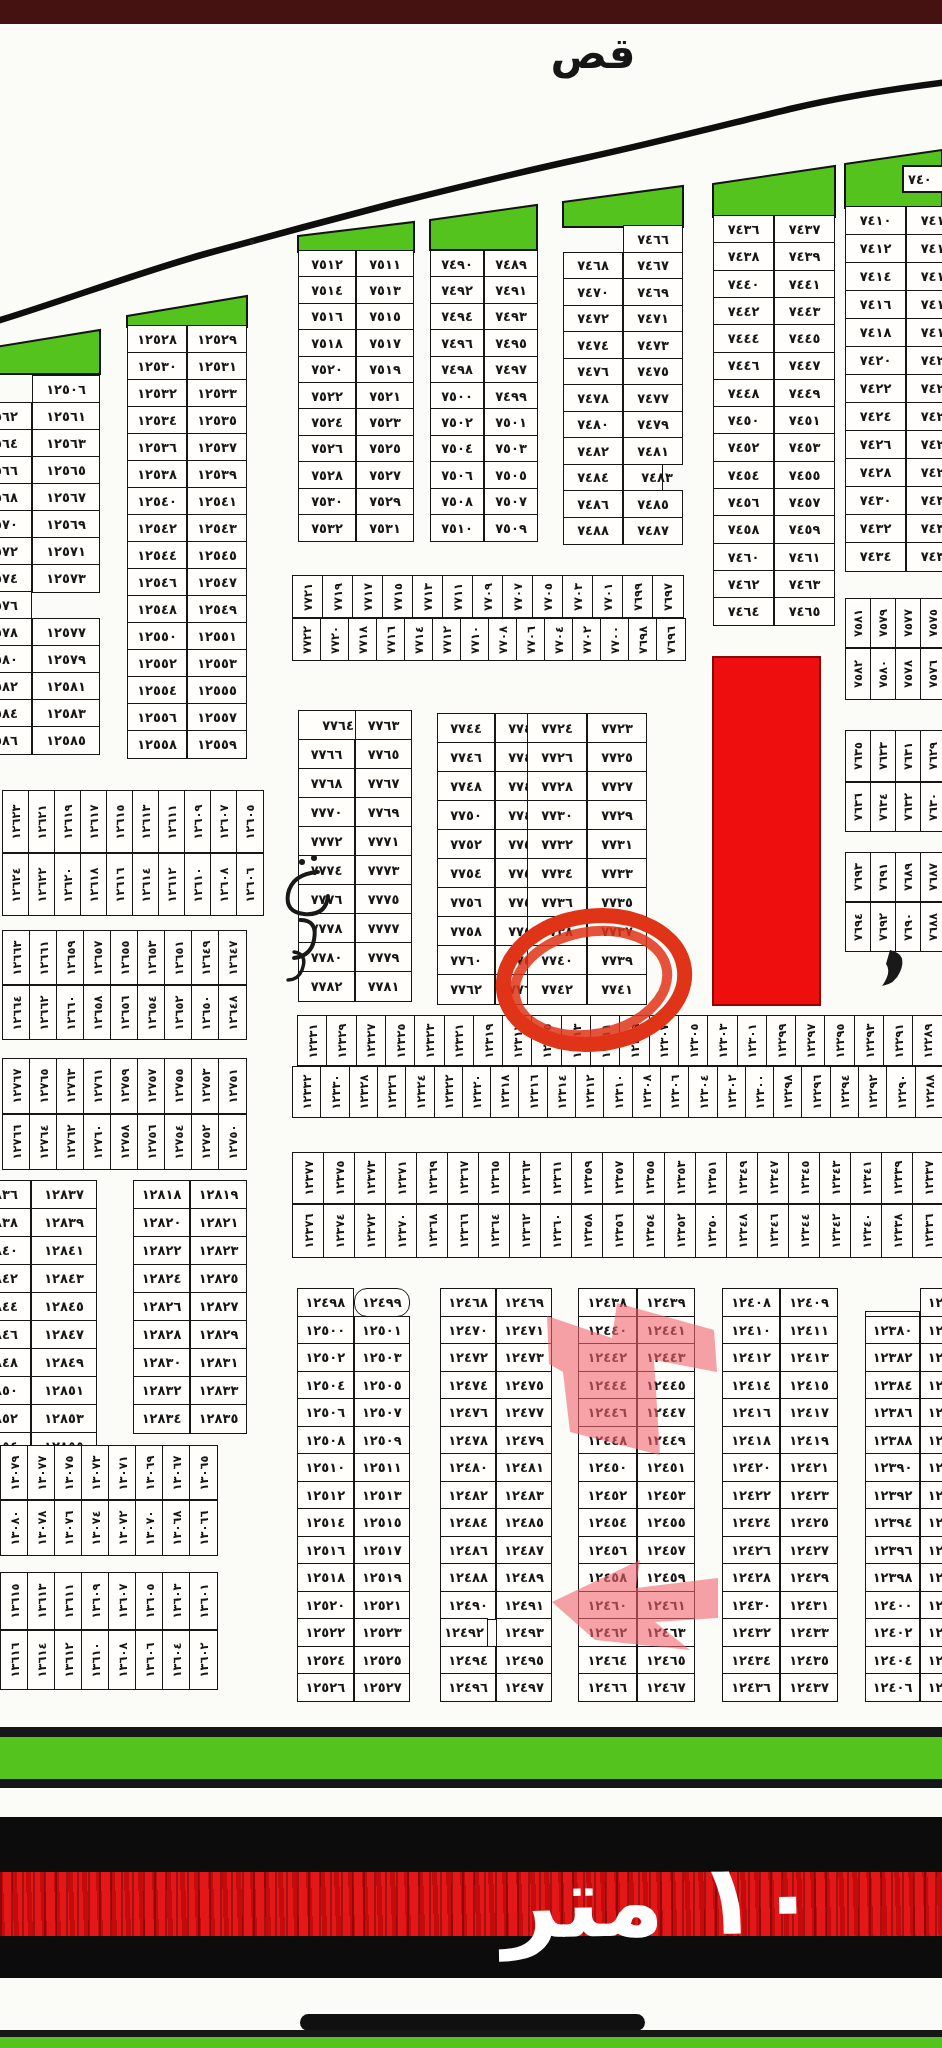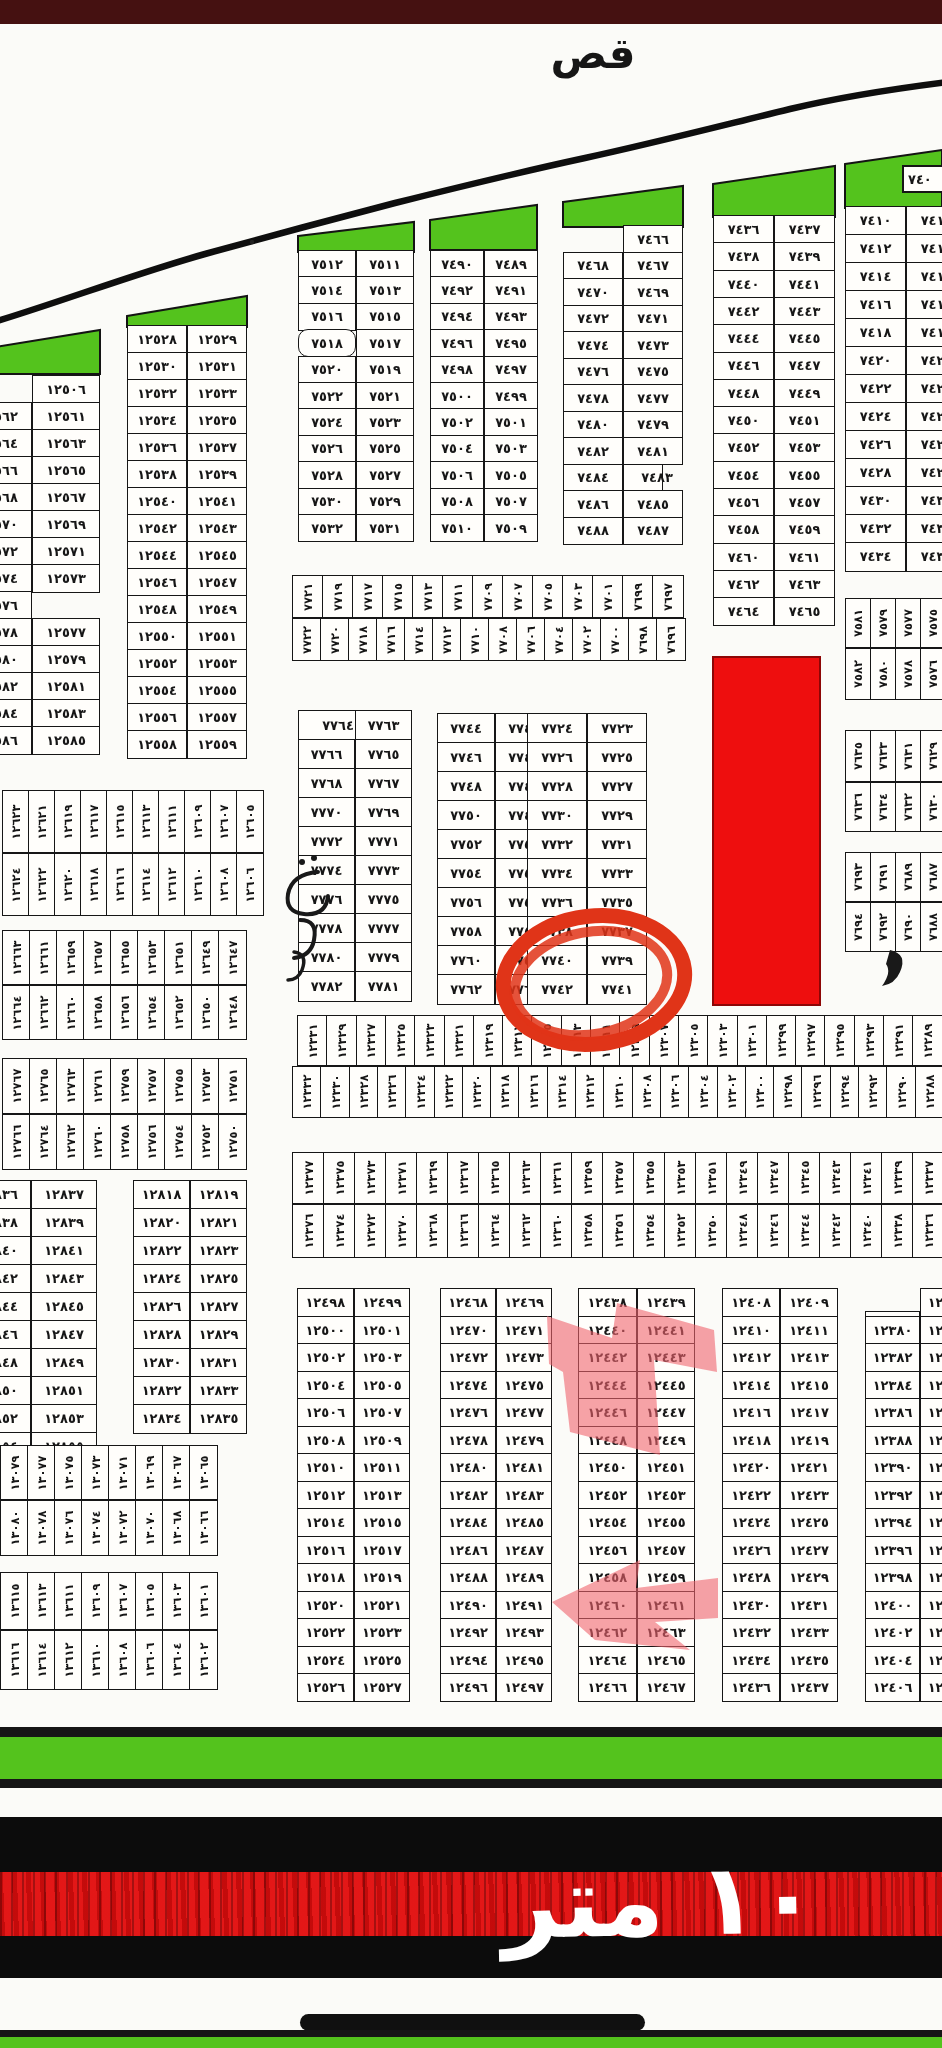--- a/index.html
+++ b/index.html
@@ -161,21 +161,21 @@
       <div class="cell" style="left: 0px; top: 405px; width: 60px; height: 28.6px;">١٢٥٥٨</div>
       <div class="cell" style="left: 60px; top: 405px; width: 60px; height: 28.6px;">١٢٥٥٩</div>
     </div>
     <div class="blk" style="left: 298px; top: 250px; width: 120px; height: 294.4px;">
       <div class="cell" style="left: 0px; top: 0px; width: 58px; height: 28px;">٧٥١٢</div>
       <div class="cell" style="left: 58px; top: 0px; width: 58px; height: 28px;">٧٥١١</div>
       <div class="cell" style="left: 0px; top: 26.4px; width: 58px; height: 28px;">٧٥١٤</div>
       <div class="cell" style="left: 58px; top: 26.4px; width: 58px; height: 28px;">٧٥١٣</div>
       <div class="cell" style="left: 0px; top: 52.8px; width: 58px; height: 28px;">٧٥١٦</div>
       <div class="cell" style="left: 58px; top: 52.8px; width: 58px; height: 28px;">٧٥١٥</div>
-      <div class="cell" style="left: 0px; top: 79.2px; width: 58px; height: 28px; border-radius: 10px;">٧٥١٨</div>
+      <div class="cell" style="left: 0px; top: 79.2px; width: 58px; height: 28px;">٧٥١٨</div>
       <div class="cell" style="left: 58px; top: 79.2px; width: 58px; height: 28px;">٧٥١٧</div>
       <div class="cell" style="left: 0px; top: 105.6px; width: 58px; height: 28px;">٧٥٢٠</div>
       <div class="cell" style="left: 58px; top: 105.6px; width: 58px; height: 28px;">٧٥١٩</div>
       <div class="cell" style="left: 0px; top: 132px; width: 58px; height: 28px;">٧٥٢٢</div>
       <div class="cell" style="left: 58px; top: 132px; width: 58px; height: 28px;">٧٥٢١</div>
       <div class="cell" style="left: 0px; top: 158.4px; width: 58px; height: 28px;">٧٥٢٤</div>
       <div class="cell" style="left: 58px; top: 158.4px; width: 58px; height: 28px;">٧٥٢٣</div>
       <div class="cell" style="left: 0px; top: 184.8px; width: 58px; height: 28px;">٧٥٢٦</div>
       <div class="cell" style="left: 58px; top: 184.8px; width: 58px; height: 28px;">٧٥٢٥</div>
       <div class="cell" style="left: 0px; top: 211.2px; width: 58px; height: 28px;">٧٥٢٨</div>
@@ -397,21 +397,21 @@
       <div class="cell" style="left: 57px; top: 140px; width: 57px; height: 29.6px;">١٢٨٢٩</div>
       <div class="cell" style="left: 0px; top: 168px; width: 57px; height: 29.6px;">١٢٨٣٠</div>
       <div class="cell" style="left: 57px; top: 168px; width: 57px; height: 29.6px;">١٢٨٣١</div>
       <div class="cell" style="left: 0px; top: 196px; width: 57px; height: 29.6px;">١٢٨٣٢</div>
       <div class="cell" style="left: 57px; top: 196px; width: 57px; height: 29.6px;">١٢٨٣٣</div>
       <div class="cell" style="left: 0px; top: 224px; width: 57px; height: 29.6px;">١٢٨٣٤</div>
       <div class="cell" style="left: 57px; top: 224px; width: 57px; height: 29.6px;">١٢٨٣٥</div>
     </div>
     <div class="blk" style="left: 297px; top: 1288px; width: 117px; height: 416.5px;">
       <div class="cell" style="left: 0px; top: 0px; width: 56.5px; height: 29.1px;">١٢٤٩٨</div>
-      <div class="cell" style="left: 56.5px; top: 0px; width: 56.5px; height: 29.1px;">١٢٤٩٩</div>
+      <div class="cell" style="left: 56.5px; top: 0px; width: 56.5px; height: 29.1px; border-radius: 13px;">١٢٤٩٩</div>
       <div class="cell" style="left: 0px; top: 27.5px; width: 56.5px; height: 29.1px;">١٢٥٠٠</div>
       <div class="cell" style="left: 56.5px; top: 27.5px; width: 56.5px; height: 29.1px;">١٢٥٠١</div>
       <div class="cell" style="left: 0px; top: 55px; width: 56.5px; height: 29.1px;">١٢٥٠٢</div>
       <div class="cell" style="left: 56.5px; top: 55px; width: 56.5px; height: 29.1px;">١٢٥٠٣</div>
       <div class="cell" style="left: 0px; top: 82.5px; width: 56.5px; height: 29.1px;">١٢٥٠٤</div>
       <div class="cell" style="left: 56.5px; top: 82.5px; width: 56.5px; height: 29.1px;">١٢٥٠٥</div>
       <div class="cell" style="left: 0px; top: 110px; width: 56.5px; height: 29.1px;">١٢٥٠٦</div>
       <div class="cell" style="left: 56.5px; top: 110px; width: 56.5px; height: 29.1px;">١٢٥٠٧</div>
       <div class="cell" style="left: 0px; top: 137.5px; width: 56.5px; height: 29.1px;">١٢٥٠٨</div>
       <div class="cell" style="left: 56.5px; top: 137.5px; width: 56.5px; height: 29.1px;">١٢٥٠٩</div>
@@ -452,21 +452,21 @@
       <div class="cell" style="left: 0px; top: 192.5px; width: 56px; height: 29.1px;">١٢٤٨٢</div>
       <div class="cell" style="left: 56px; top: 192.5px; width: 56px; height: 29.1px;">١٢٤٨٣</div>
       <div class="cell" style="left: 0px; top: 220px; width: 56px; height: 29.1px;">١٢٤٨٤</div>
       <div class="cell" style="left: 56px; top: 220px; width: 56px; height: 29.1px;">١٢٤٨٥</div>
       <div class="cell" style="left: 0px; top: 247.5px; width: 56px; height: 29.1px;">١٢٤٨٦</div>
       <div class="cell" style="left: 56px; top: 247.5px; width: 56px; height: 29.1px;">١٢٤٨٧</div>
       <div class="cell" style="left: 0px; top: 275px; width: 56px; height: 29.1px;">١٢٤٨٨</div>
       <div class="cell" style="left: 56px; top: 275px; width: 56px; height: 29.1px;">١٢٤٨٩</div>
       <div class="cell" style="left: 0px; top: 302.5px; width: 56px; height: 29.1px;">١٢٤٩٠</div>
       <div class="cell" style="left: 56px; top: 302.5px; width: 56px; height: 29.1px;">١٢٤٩١</div>
-      <div class="cell" style="left: 0px; top: 330px; width: 56px; height: 29.1px; text-align: right;">١٢٤٩٢</div>
+      <div class="cell" style="left: 0px; top: 330px; width: 48px; height: 29.1px; text-align: right;">١٢٤٩٢</div>
       <div class="cell" style="left: 56px; top: 330px; width: 56px; height: 29.1px;">١٢٤٩٣</div>
       <div class="cell" style="left: 0px; top: 357.5px; width: 56px; height: 29.1px;">١٢٤٩٤</div>
       <div class="cell" style="left: 56px; top: 357.5px; width: 56px; height: 29.1px;">١٢٤٩٥</div>
       <div class="cell" style="left: 0px; top: 385px; width: 56px; height: 29.1px;">١٢٤٩٦</div>
       <div class="cell" style="left: 56px; top: 385px; width: 56px; height: 29.1px;">١٢٤٩٧</div>
     </div>
     <div class="blk" style="left: 578px; top: 1288px; width: 121px; height: 416.5px;">
       <div class="cell" style="left: 0px; top: 0px; width: 58.5px; height: 29.1px;">١٢٤٣٨</div>
       <div class="cell" style="left: 58.5px; top: 0px; width: 58.5px; height: 29.1px;">١٢٤٣٩</div>
       <div class="cell" style="left: 0px; top: 27.5px; width: 58.5px; height: 29.1px;">١٢٤٤٠</div>

